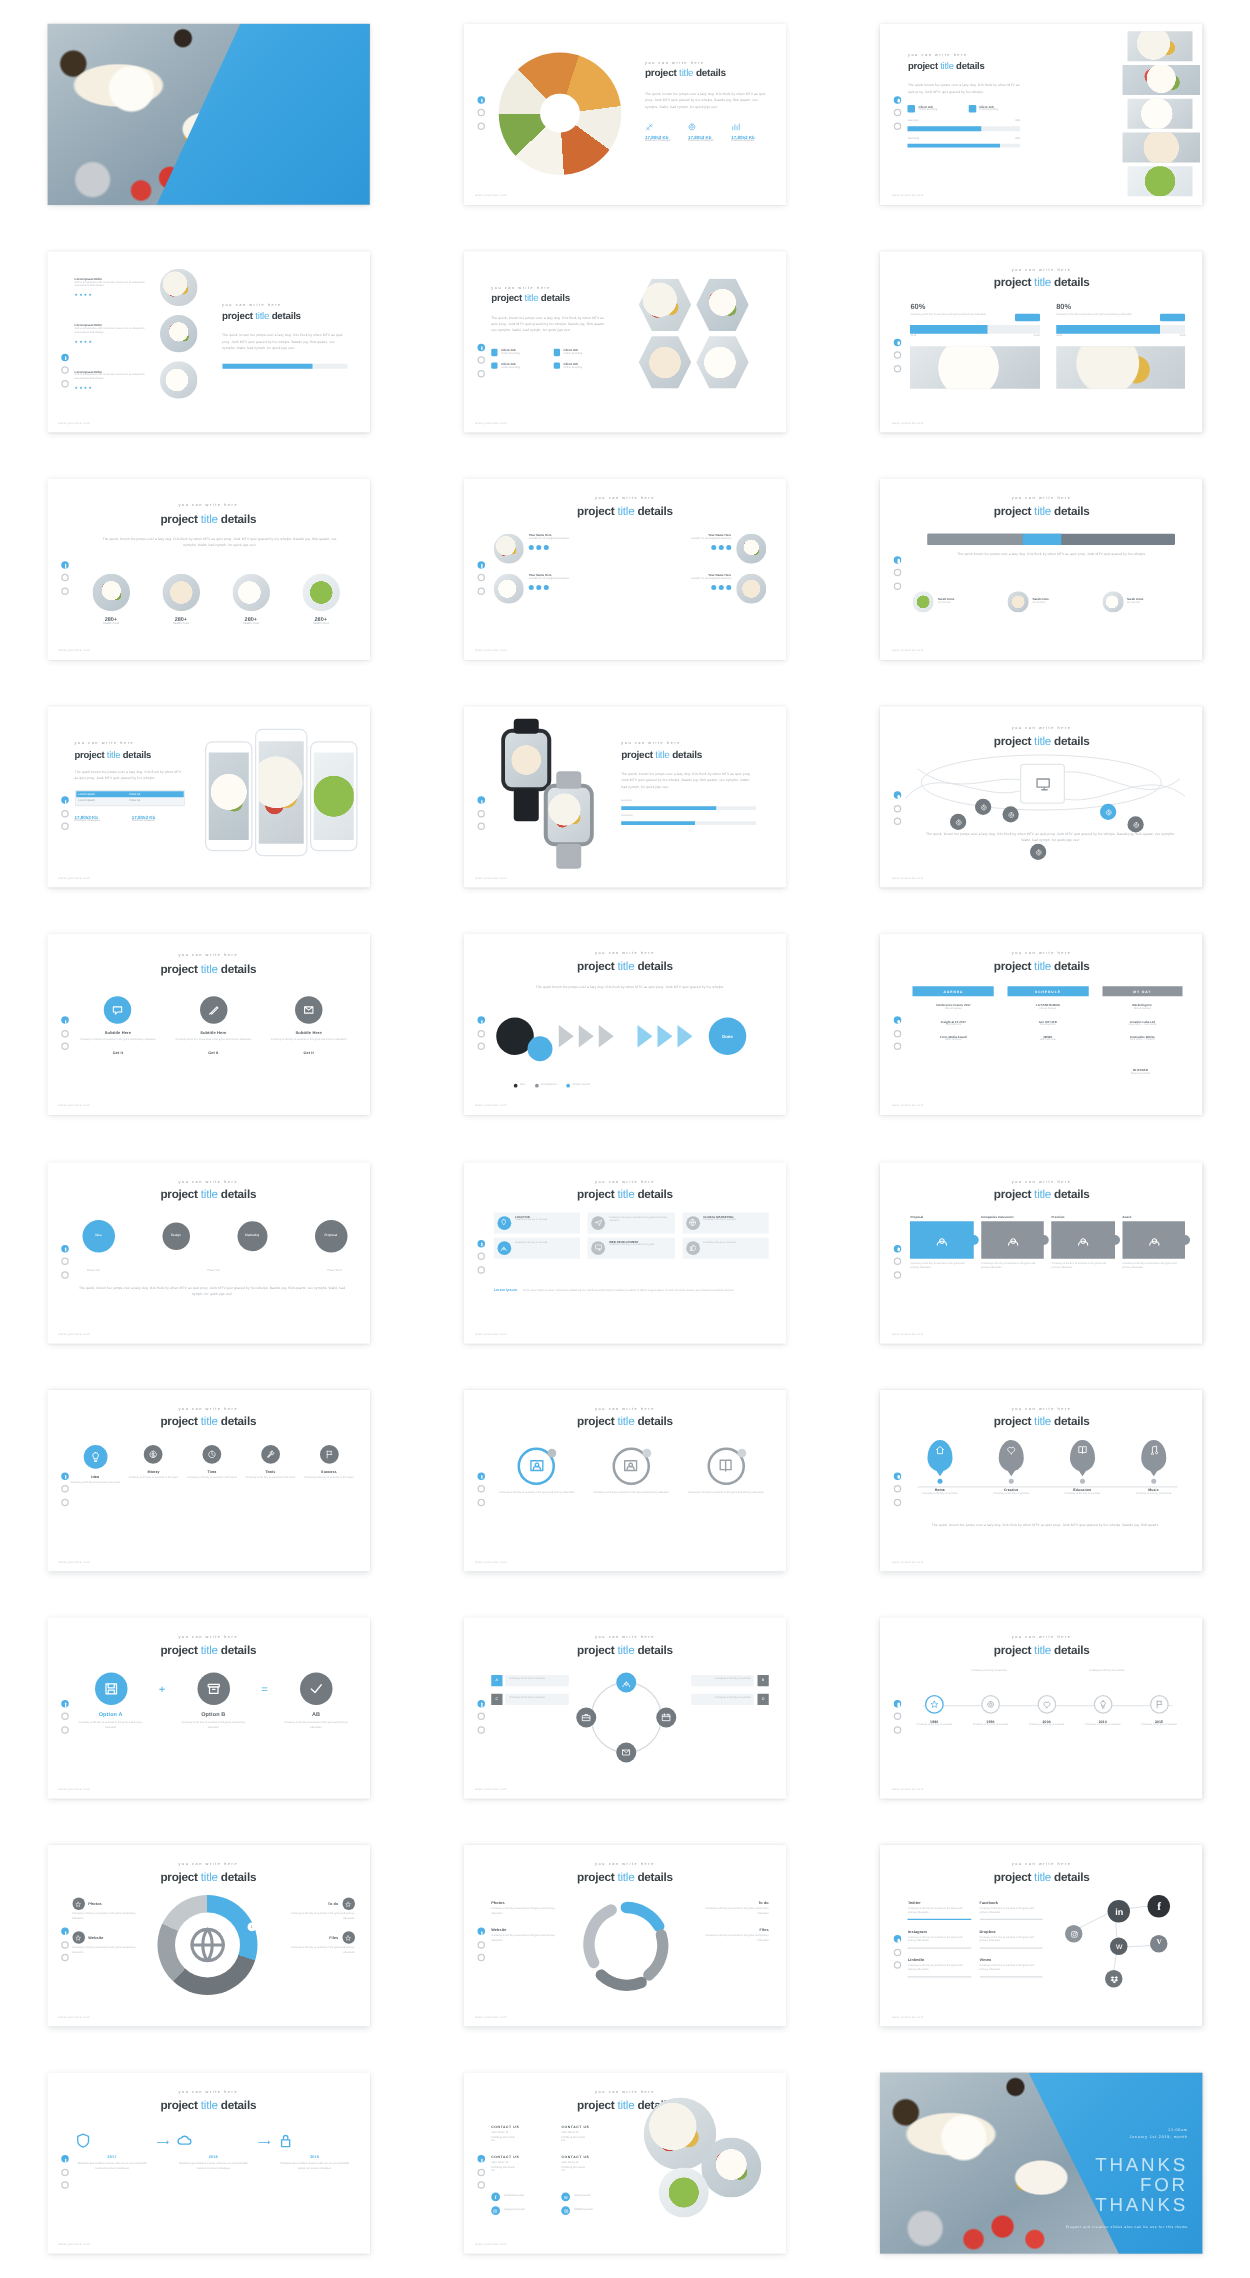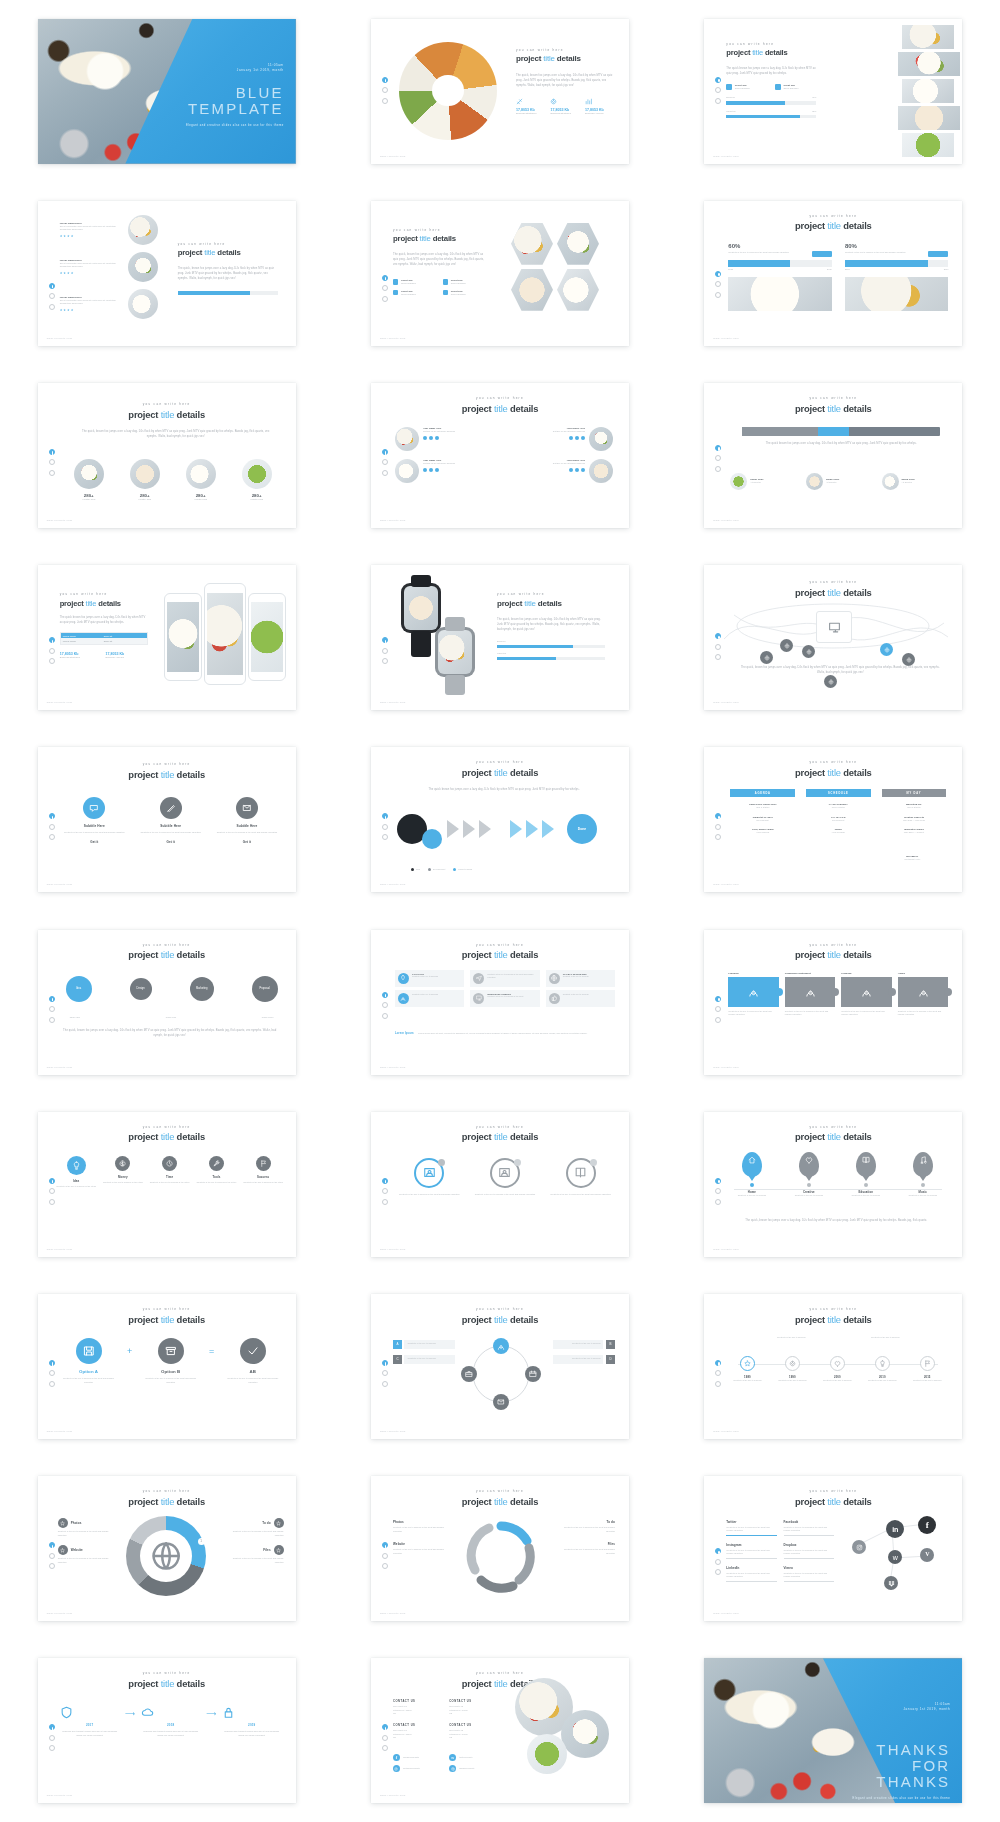--- a/index.html
+++ b/index.html
@@ -111,27 +111,20 @@
 </head>
 <body>
 
 <div class="deck">
   <div class="grid" id="grid">
       <div class="cell">
       <div class="slide photo">
           <div class="cover ">
     <div class="bgph"></div>
     <div class="blue"></div>
-    <div class="ctxt">
-      <div class="cdate">11:05am</div>
-      <div class="cdate">January 1st 2019, month</div>
-      <div class="cbig" style="margin-top:12px">BLUE</div>
-      <div class="cbig">TEMPLATE</div>
-      <div class="csub">Elegant and creative slides also can be use for this theme</div>
-    </div>
   </div>
         </div>
     </div>
       <div class="cell">
       <div class="slide ">
           <div class="dots" style="top:58px">
     <div class="dot on"></div>
     <div class="dot"></div>
     <div class="dot"></div>
   </div>
@@ -1712,21 +1705,21 @@
         </div>
     </div>
       <div class="cell">
       <div class="slide photo">
           <div class="cover rev">
     <div class="bgph"></div>
     <div class="blue"></div>
     <div class="ctxt">
       <div class="cdate">11:05am</div>
       <div class="cdate">January 1st 2019, month</div>
-      <div class="cbig" style="margin-top:29px">THANKS</div>
+      <div class="cbig" style="margin-top:12px">THANKS</div>
       <div class="cbig">FOR THANKS</div>
       <div class="csub">Elegant and creative slides also can be use for this theme</div>
     </div>
   </div>
         </div>
     </div>
     </div>
 </div>
 
 </body></html>

